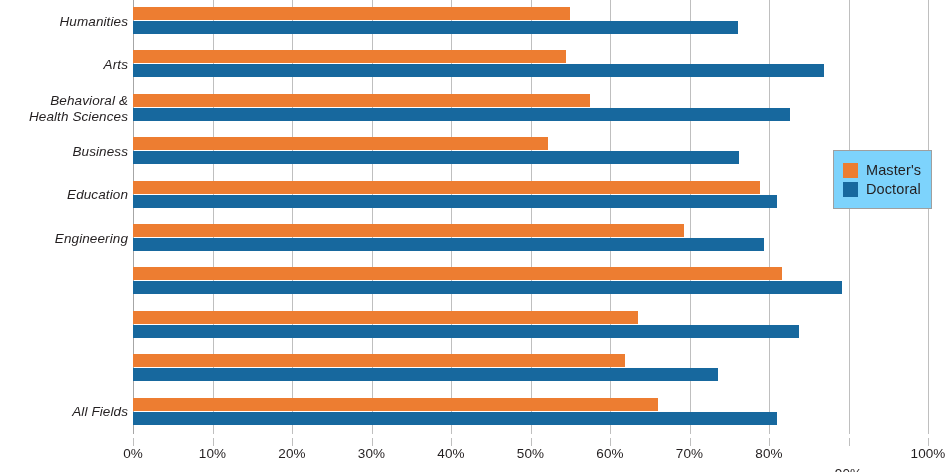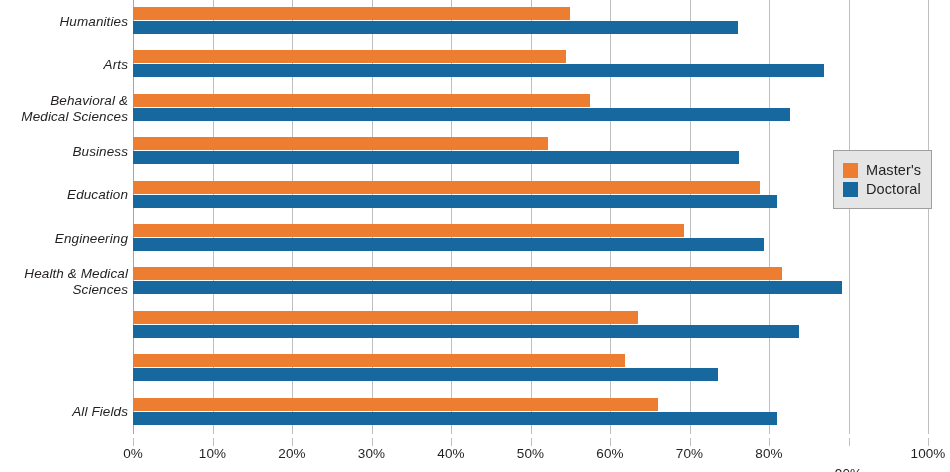--- a/index.html
+++ b/index.html
@@ -111,21 +111,21 @@
     width: 1px;
     height: 8px;
     background: #bfbfbf;
   }
 
   .legend {
     position: absolute;
     left: 833px;
     top: 150px;
     border: 1px solid #9f9f9f;
-    background: #e5e5e5;
+    background: #7dd3fc;
     padding: 8px 10px 8px 9px;
     box-sizing: border-box;
   }
   .legend-item {
     display: flex;
     align-items: center;
     margin: 3px 0;
   }
   .legend-swatch {
     width: 15px;
@@ -147,34 +147,30 @@
 
   <div class="cat-labels">
       <div class="cat-label" style="top: 13.7px;">
         <div>Humanities</div>
       </div>
       <div class="cat-label" style="top: 57.1px;">
         <div>Arts</div>
       </div>
       <div class="cat-label" style="top: 92.5px;">
         <div>Behavioral &amp;</div>
-        <div>Medical Sciences</div>
+        <div>Health Sciences</div>
       </div>
       <div class="cat-label" style="top: 143.9px;">
         <div>Business</div>
       </div>
       <div class="cat-label" style="top: 187.3px;">
         <div>Education</div>
       </div>
       <div class="cat-label" style="top: 230.7px;">
         <div>Engineering</div>
-      </div>
-      <div class="cat-label" style="top: 266.1px;">
-        <div>Health &amp; Medical</div>
-        <div>Sciences</div>
       </div>
       <div class="cat-label" style="top: 404.3px;">
         <div>All Fields</div>
       </div>
     </div>
 
   <div class="plot">
     <div class="gridlines">
         <div class="gridline axis-zero" style="left: 0px;"></div>
         <div class="gridline" style="left: 79.5px;"></div>

